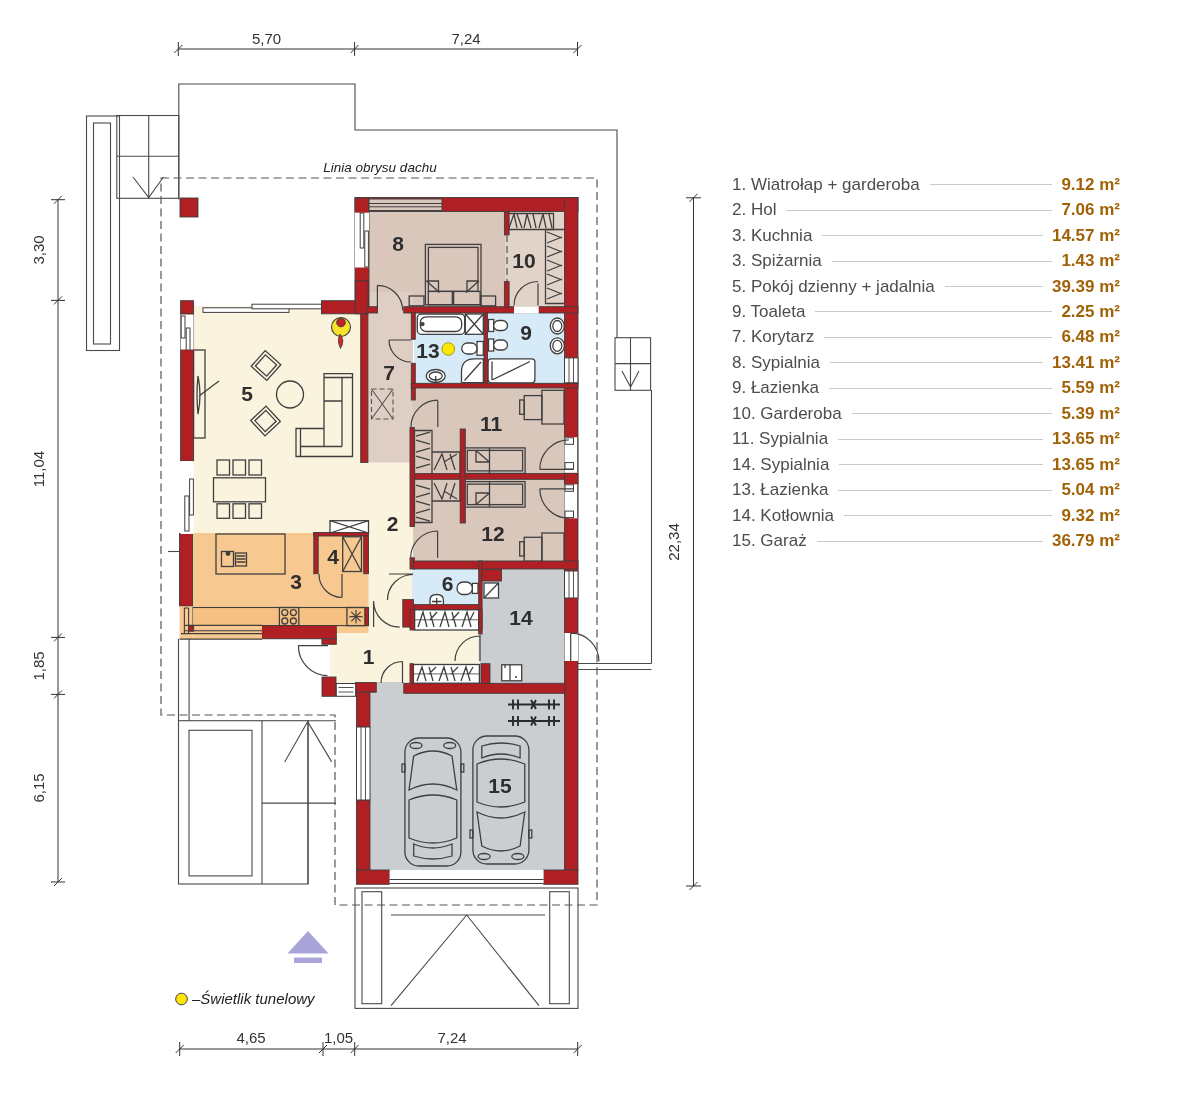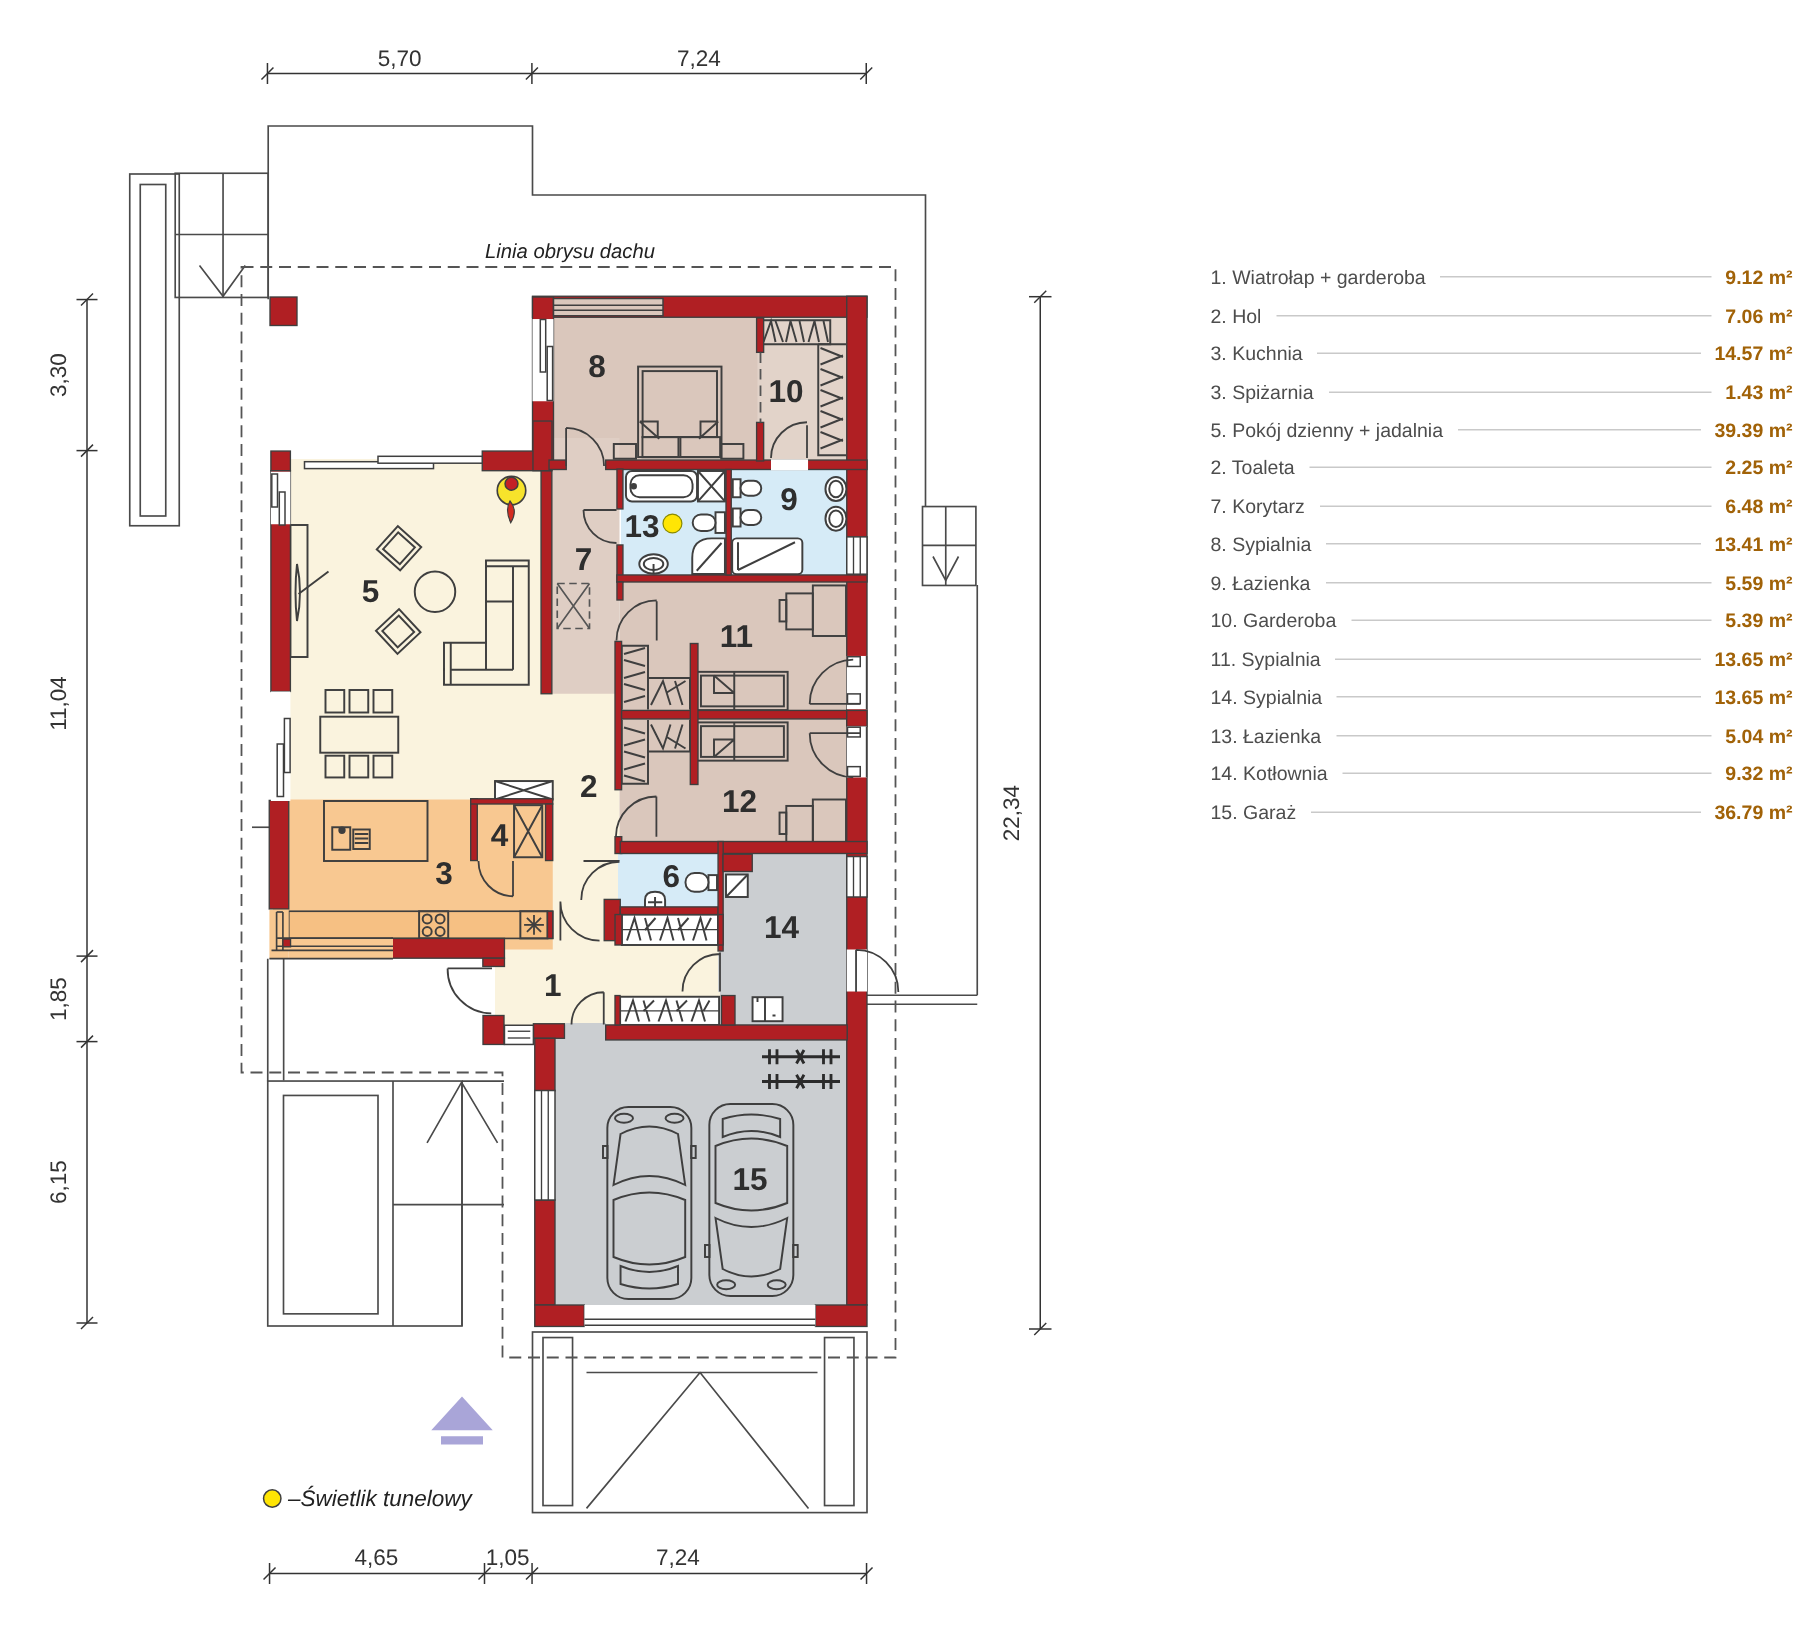--- a/index.html
+++ b/index.html
@@ -11,21 +11,21 @@
   .f{stroke:#3f3f3f;fill:none;stroke-width:1.3;}
   .ff{stroke:#3f3f3f;fill:#fff;stroke-width:1.3;}
   .ft{stroke:#3f3f3f;stroke-width:1.3;}
   .win{fill:#fff;stroke:#3f3f3f;stroke-width:1;}
   .dash{stroke:#555;stroke-dasharray:8 4.5;fill:none;stroke-width:1.2;}
   .arc{stroke:#3f3f3f;fill:none;stroke-width:1.2;}
   .dl{stroke:#333;fill:none;stroke-width:1;}
   .num{font-family:"Liberation Sans",sans-serif;font-size:21px;font-weight:bold;fill:#2e2e2e;text-anchor:middle;}
   .dim{font-family:"Liberation Sans",sans-serif;font-size:15px;fill:#333;text-anchor:middle;}
   .it{font-family:"Liberation Sans",sans-serif;font-style:italic;font-size:14.5px;fill:#222;}
-  .legend{position:absolute;left:807px;top:172px;width:388px;color:#4d4d4d;font-size:13px;}
+  .legend{position:absolute;left:732px;top:172px;width:388px;color:#4d4d4d;font-size:17px;}
   .lrow{display:flex;align-items:center;height:25.46px;white-space:nowrap;}
   .lline{flex:1;border-top:1px solid #c9c9c9;margin:0 9px 0 10px;height:0;}
   .lval{font-weight:bold;color:#a16207;}
 </style>
 </head>
 <body>
 <div class="stage">
 <svg width="1200" height="1100" viewBox="0 0 1200 1100">
 
 <g id="outdoor">
@@ -606,21 +606,21 @@
         <span class="lval">1.43 m²</span>
       </div>
 
 <div class="lrow">
         <span>5. Pokój dzienny + jadalnia</span>
         <span class="lline"></span>
         <span class="lval">39.39 m²</span>
       </div>
 
 <div class="lrow">
-        <span>2. Toaleta</span>
+        <span>9. Toaleta</span>
         <span class="lline"></span>
         <span class="lval">2.25 m²</span>
       </div>
 
 <div class="lrow">
         <span>7. Korytarz</span>
         <span class="lline"></span>
         <span class="lval">6.48 m²</span>
       </div>
 

